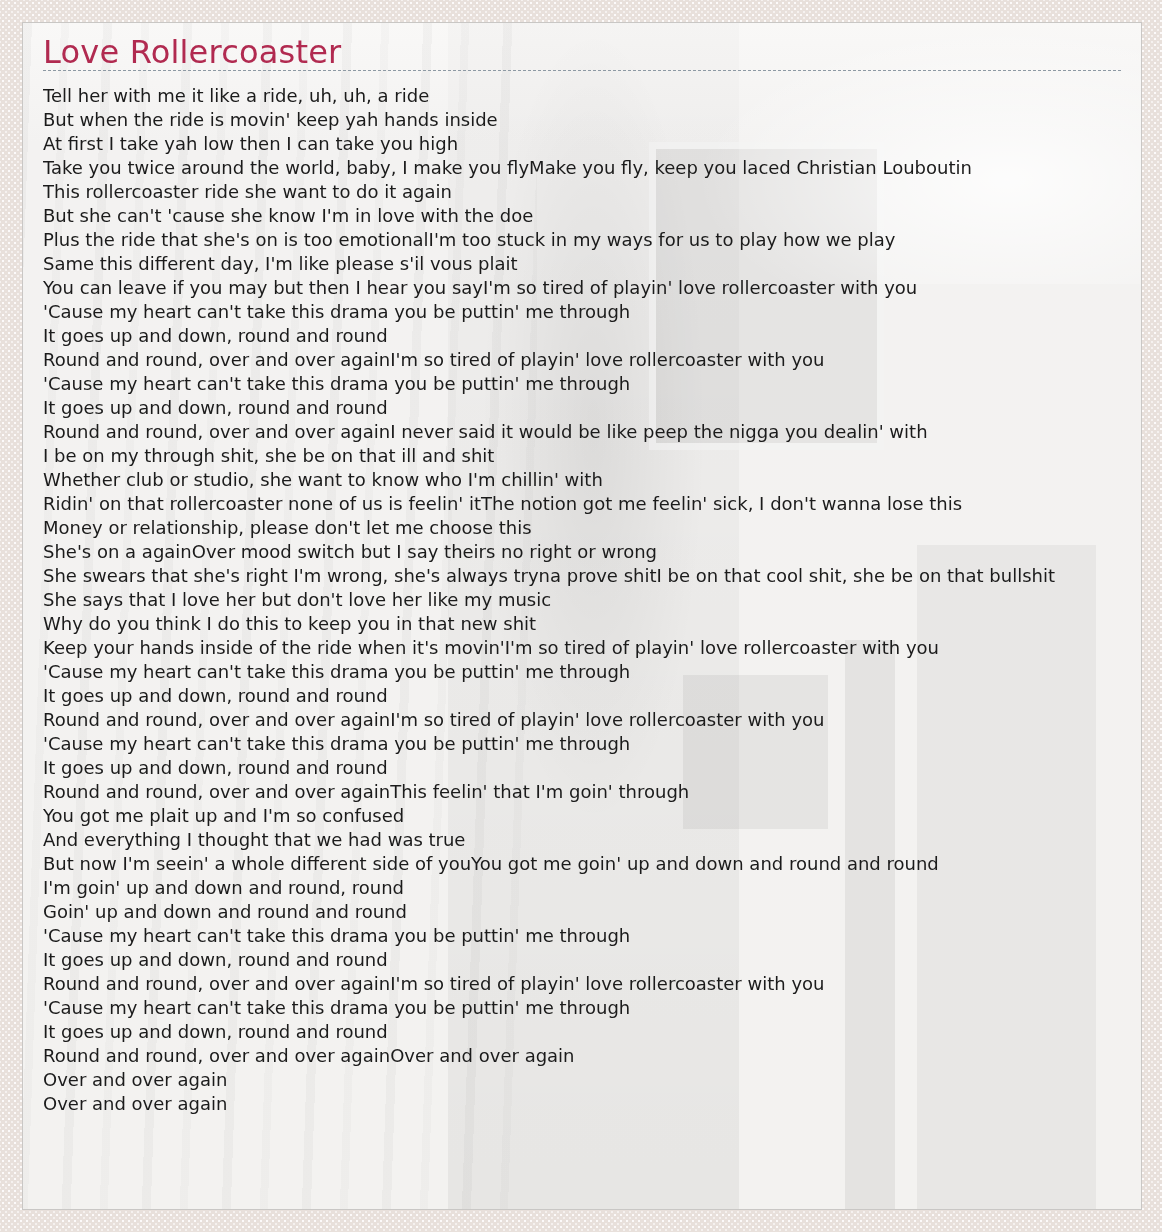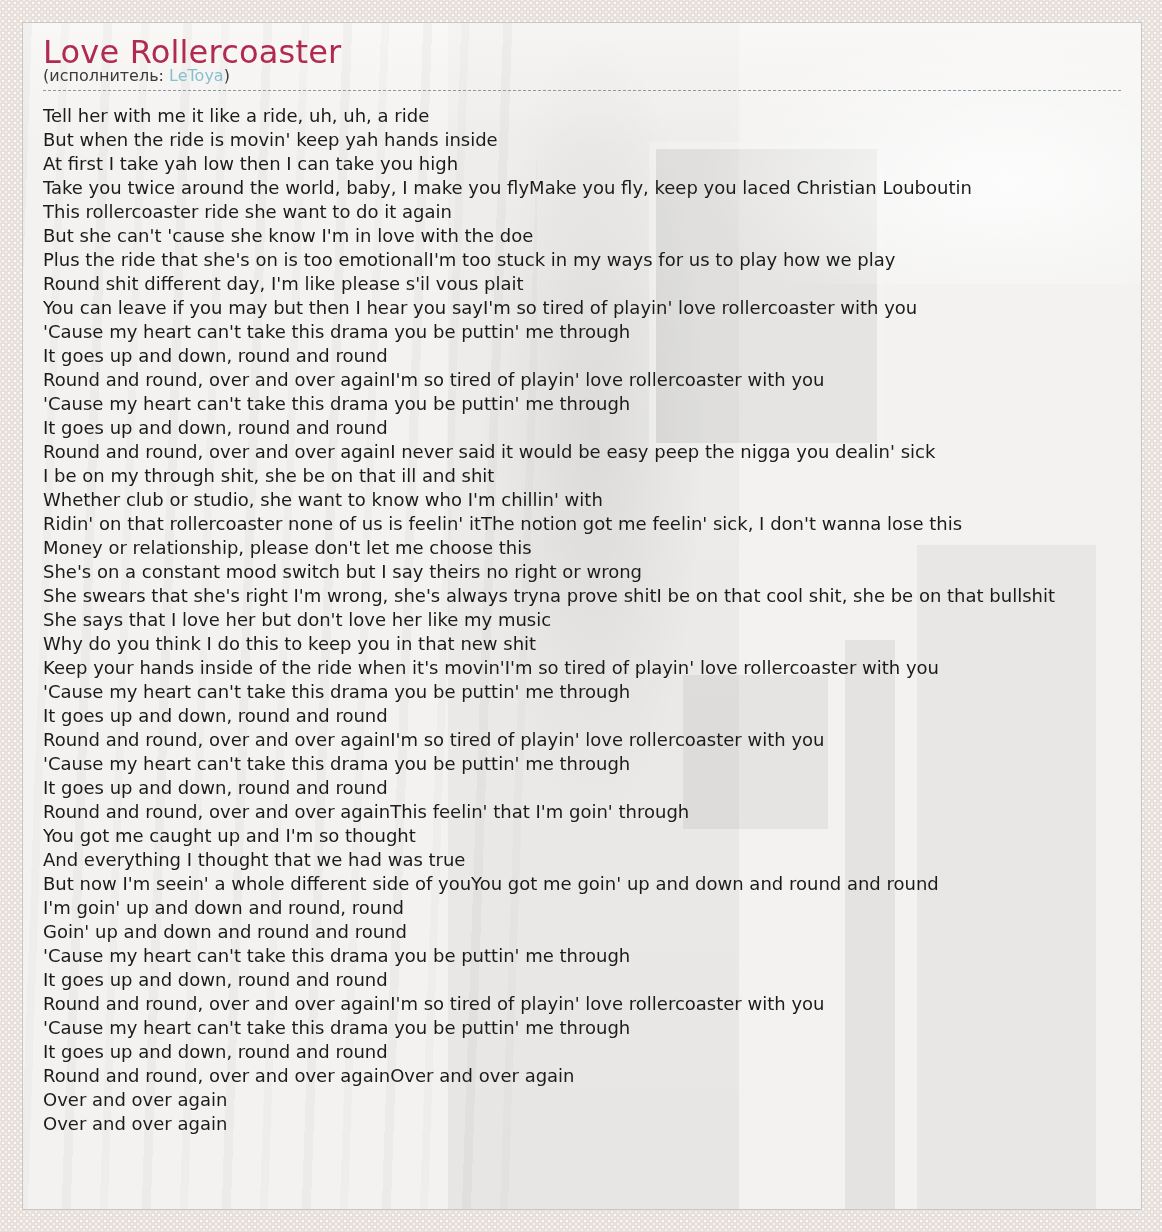--- a/index.html
+++ b/index.html
@@ -113,54 +113,53 @@
     <div class="frame"></div>
     <div class="panel"></div>
     <div class="band"></div>
     <div class="lowbox"></div>
     <div class="sheen"></div>
   </div>
 
   <div class="inner">
     <div class="song-header">
       <h1 class="song-title">Love Rollercoaster</h1>
-      <div class="artist-line"><span>(исполнитель: </span><a class="artist-link" href="#">LeToya</a><span>)</span></div>
     </div>
     <div class="lyrics">
         <div class="lyric-line">Tell her with me it like a ride, uh, uh, a ride</div>
         <div class="lyric-line">But when the ride is movin' keep yah hands inside</div>
         <div class="lyric-line">At first I take yah low then I can take you high</div>
         <div class="lyric-line">Take you twice around the world, baby, I make you flyMake you fly, keep you laced Christian Louboutin</div>
         <div class="lyric-line">This rollercoaster ride she want to do it again</div>
         <div class="lyric-line">But she can't 'cause she know I'm in love with the doe</div>
         <div class="lyric-line">Plus the ride that she's on is too emotionalI'm too stuck in my ways for us to play how we play</div>
-        <div class="lyric-line">Round shit different day, I'm like please s'il vous plait</div>
+        <div class="lyric-line">Same this different day, I'm like please s'il vous plait</div>
         <div class="lyric-line">You can leave if you may but then I hear you sayI'm so tired of playin' love rollercoaster with you</div>
         <div class="lyric-line">'Cause my heart can't take this drama you be puttin' me through</div>
         <div class="lyric-line">It goes up and down, round and round</div>
         <div class="lyric-line">Round and round, over and over againI'm so tired of playin' love rollercoaster with you</div>
         <div class="lyric-line">'Cause my heart can't take this drama you be puttin' me through</div>
         <div class="lyric-line">It goes up and down, round and round</div>
-        <div class="lyric-line">Round and round, over and over againI never said it would be easy peep the nigga you dealin' sick</div>
+        <div class="lyric-line">Round and round, over and over againI never said it would be like peep the nigga you dealin' with</div>
         <div class="lyric-line">I be on my through shit, she be on that ill and shit</div>
         <div class="lyric-line">Whether club or studio, she want to know who I'm chillin' with</div>
         <div class="lyric-line">Ridin' on that rollercoaster none of us is feelin' itThe notion got me feelin' sick, I don't wanna lose this</div>
         <div class="lyric-line">Money or relationship, please don't let me choose this</div>
-        <div class="lyric-line">She's on a constant mood switch but I say theirs no right or wrong</div>
+        <div class="lyric-line">She's on a againOver mood switch but I say theirs no right or wrong</div>
         <div class="lyric-line">She swears that she's right I'm wrong, she's always tryna prove shitI be on that cool shit, she be on that bullshit</div>
         <div class="lyric-line">She says that I love her but don't love her like my music</div>
         <div class="lyric-line">Why do you think I do this to keep you in that new shit</div>
         <div class="lyric-line">Keep your hands inside of the ride when it's movin'I'm so tired of playin' love rollercoaster with you</div>
         <div class="lyric-line">'Cause my heart can't take this drama you be puttin' me through</div>
         <div class="lyric-line">It goes up and down, round and round</div>
         <div class="lyric-line">Round and round, over and over againI'm so tired of playin' love rollercoaster with you</div>
         <div class="lyric-line">'Cause my heart can't take this drama you be puttin' me through</div>
         <div class="lyric-line">It goes up and down, round and round</div>
         <div class="lyric-line">Round and round, over and over againThis feelin' that I'm goin' through</div>
-        <div class="lyric-line">You got me caught up and I'm so thought</div>
+        <div class="lyric-line">You got me plait up and I'm so confused</div>
         <div class="lyric-line">And everything I thought that we had was true</div>
         <div class="lyric-line">But now I'm seein' a whole different side of youYou got me goin' up and down and round and round</div>
         <div class="lyric-line">I'm goin' up and down and round, round</div>
         <div class="lyric-line">Goin' up and down and round and round</div>
         <div class="lyric-line">'Cause my heart can't take this drama you be puttin' me through</div>
         <div class="lyric-line">It goes up and down, round and round</div>
         <div class="lyric-line">Round and round, over and over againI'm so tired of playin' love rollercoaster with you</div>
         <div class="lyric-line">'Cause my heart can't take this drama you be puttin' me through</div>
         <div class="lyric-line">It goes up and down, round and round</div>
         <div class="lyric-line">Round and round, over and over againOver and over again</div>

